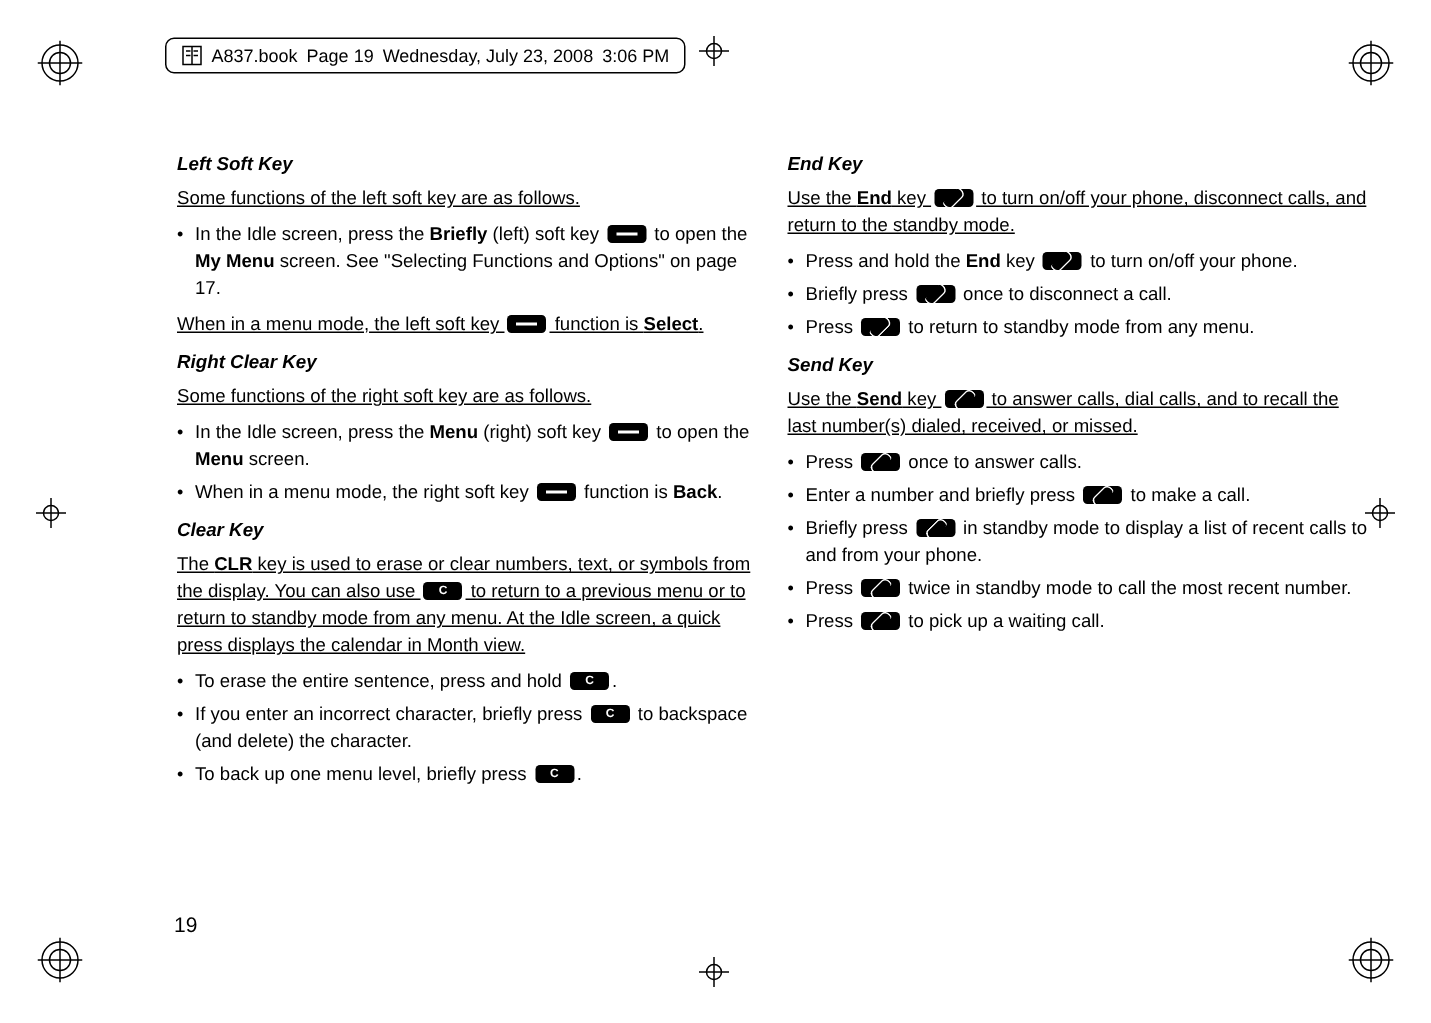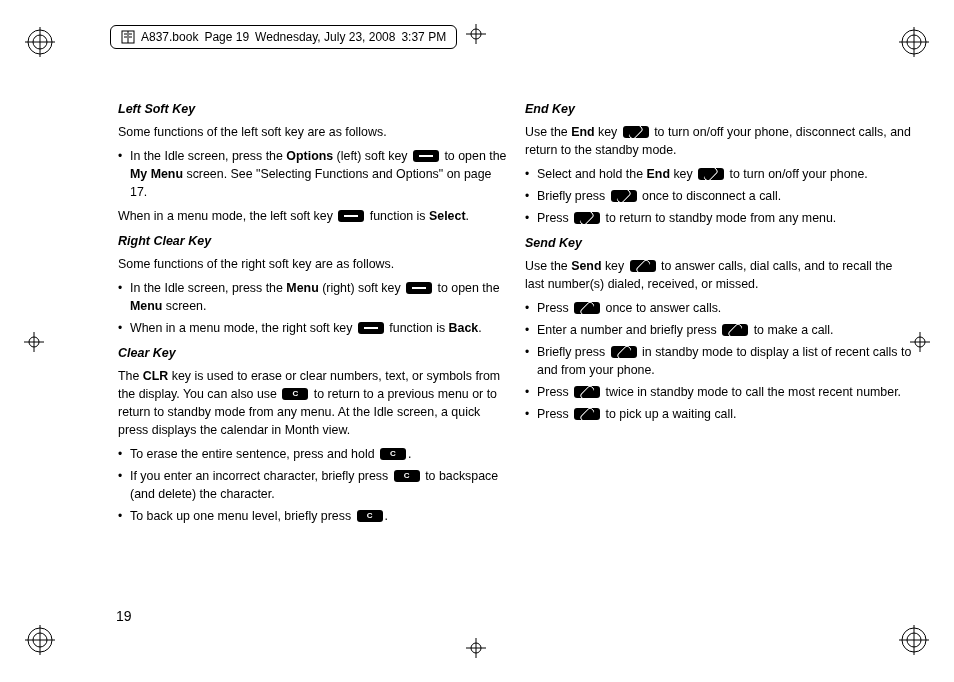--- a/index.html
+++ b/index.html
@@ -58,20 +58,21 @@
   }
   .col { flex: 1 1 0; }
   h4.section {
     font-size: 12.5px;
     font-style: italic;
     font-weight: bold;
     margin: 6px 0 6px 0;
   }
   p.body {
     margin: 4px 0 6px 0;
+    text-decoration: underline;
   }
   ul.bul {
     list-style: none;
     padding: 0;
     margin: 2px 0 6px 0;
   }
   ul.bul li {
     position: relative;
     padding-left: 12px;
     margin: 2px 0 4px 0;
@@ -208,31 +209,31 @@
     <rect x="1" y="1" width="12" height="12" fill="none" stroke="#000"></rect>
     <line x1="7" y1="1" x2="7" y2="13" stroke="#000"></line>
     <line x1="3" y1="4" x2="6" y2="4" stroke="#000"></line>
       <line x1="8" y1="4" x2="11" y2="4" stroke="#000"></line>
     <line x1="3" y1="7" x2="6" y2="7" stroke="#000"></line>
       <line x1="8" y1="7" x2="11" y2="7" stroke="#000"></line>
   </svg>
   <span>A837.book</span>
   <span>Page 19</span>
   <span>Wednesday, July 23, 2008</span>
-  <span>3:37 PM</span>
+  <span>3:06 PM</span>
 </div>
 
 <div class="page">
   <div class="col">
 
     <h4 class="section">Left Soft Key</h4>
     <p class="body">Some functions of the left soft key are as follows.</p>
     <ul class="bul">
       <li>
-        <span>In the Idle screen, press the </span><b>Options</b><span> (left) soft key </span><span class="key-icon dash"></span><span> to open the </span><b>My Menu</b><span> screen. See "Selecting Functions and Options" on page 17.</span>
+        <span>In the Idle screen, press the </span><b>Briefly</b><span> (left) soft key </span><span class="key-icon dash"></span><span> to open the </span><b>My Menu</b><span> screen. See "Selecting Functions and Options" on page 17.</span>
       </li>
     </ul>
     <p class="body">
       <span>When in a menu mode, the left soft key </span><span class="key-icon dash"></span><span> function is </span><b>Select</b><span>.</span>
     </p>
 
     <h4 class="section">Right Clear Key</h4>
     <p class="body">Some functions of the right soft key are as follows.</p>
     <ul class="bul">
       <li>
@@ -260,21 +261,21 @@
     </ul>
   </div>
 
   <div class="col">
     <h4 class="section">End Key</h4>
     <p class="body">
       <span>Use the </span><b>End</b><span> key </span><span class="key-icon end"></span><span> to turn on/off your phone, disconnect calls, and return to the standby mode.</span>
     </p>
     <ul class="bul">
       <li>
-        <span>Select and hold the </span><b>End</b><span> key </span><span class="key-icon end"></span><span> to turn on/off your phone.</span>
+        <span>Press and hold the </span><b>End</b><span> key </span><span class="key-icon end"></span><span> to turn on/off your phone.</span>
       </li>
       <li>
         <span>Briefly press </span><span class="key-icon end"></span><span> once to disconnect a call.</span>
       </li>
       <li>
         <span>Press </span><span class="key-icon end"></span><span> to return to standby mode from any menu.</span>
       </li>
     </ul>
 
     <h4 class="section">Send Key</h4>

